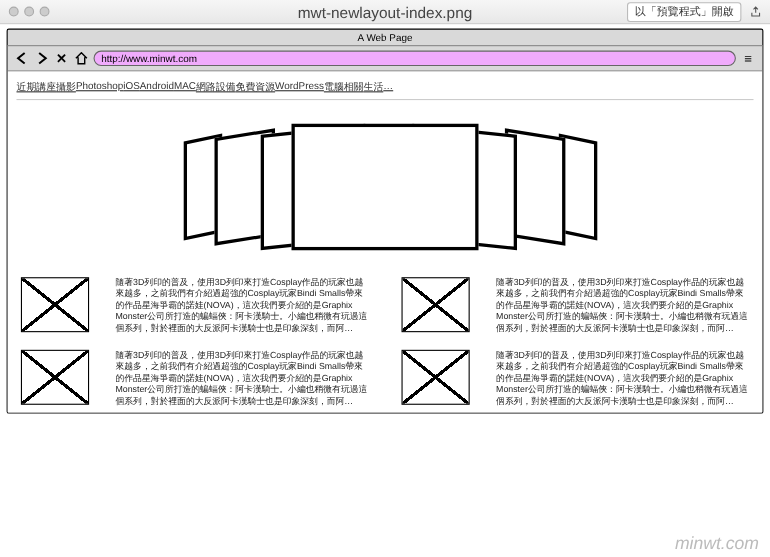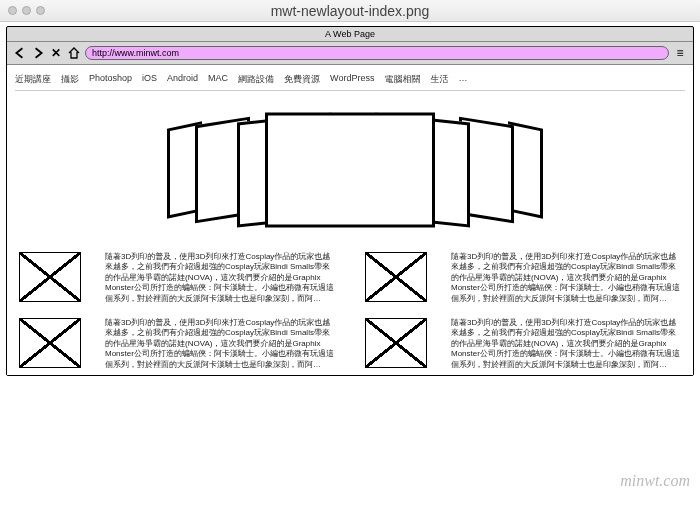--- a/index.html
+++ b/index.html
@@ -16,21 +16,21 @@
 
 
 .mockup { margin: 4px 6px; border: 1.5px solid #000; border-radius: 2px; background: #d9d9d9; height: 350px; display: flex; flex-direction: column; }
 .mockup-title { text-align: center; font-size: 9px; padding: 2px 0; }
 .mockup-toolbar { background: #d9d9d9; padding: 4px 6px; display: flex; align-items: center; gap: 4px; border-top: 1px solid #888; border-bottom: 1px solid #888; }
 .nav-icon { width: 14px; height: 14px; display: flex; align-items: center; justify-content: center; font-size: 12px; font-weight: bold; }
 .url-bar { flex: 1; background: #f0abfc; border: 1px solid #666; border-radius: 8px; font-size: 9px; padding: 1px 6px; height: 14px; }
 .menu-icon { font-size: 12px; }
 
 .content { background: #fff; flex: 1; padding: 6px 8px; overflow: hidden; }
-.nav-menu { display: flex; gap: 10px; font-size: 9px; color: #333; border-bottom: 0.5px solid #ccc; padding: 2px 0 4px; }
+.nav-menu { display: flex; font-size: 9px; color: #333; border-bottom: 0.5px solid #ccc; padding: 2px 0 4px; text-decoration: underline; }
 
 
 .carousel { height: 145px; position: relative; margin: 6px 0 10px; }
 .card { position: absolute; background: #fff; border: 3px solid #000; top: 50%; }
 .card.c0 { width: 170px; height: 115px; left: 50%; transform: translate(-50%,-50%); z-index: 7; }
 .card.c1l { width: 95px; height: 105px; left: 222px; transform: translateY(-50%) skewY(-6deg); z-index: 6; }
 .card.c1r { width: 95px; height: 105px; left: 360px; transform: translateY(-50%) skewY(6deg); z-index: 6; }
 .card.c2l { width: 55px; height: 98px; left: 180px; transform: translateY(-50%) skewY(-9deg); z-index: 5; }
 .card.c2r { width: 55px; height: 98px; left: 444px; transform: translateY(-50%) skewY(9deg); z-index: 5; }
 .card.c3l { width: 35px; height: 90px; left: 152px; transform: translateY(-50%) skewY(-12deg); z-index: 4; }
@@ -38,32 +38,40 @@
 
 
 .grid { display: grid; grid-template-columns: 1fr 1fr; gap: 14px 30px; padding: 0 4px; }
 .article { display: flex; gap: 24px; }
 .thumb { width: 62px; height: 50px; border: 1.5px solid #000; position: relative; flex-shrink: 0; }
 .thumb::before, .thumb::after { content: ""; position: absolute; inset: 0; }
 .thumb::before { background: linear-gradient(to top right, transparent 48%, #000 48%, #000 52%, transparent 52%); }
 .thumb::after { background: linear-gradient(to top left, transparent 48%, #000 48%, #000 52%, transparent 52%); }
 .excerpt { font-size: 8px; line-height: 1.3; color: #222; }
 
-.watermark { position: absolute; right: 10px; bottom: 16px; font-size: 16px; font-style: italic; font-family: Liberation Serif, serif; color: #bbb; text-shadow: 0 0 2px #fff; }
+.watermark { position: absolute; right: 10px; bottom: 2px; font-size: 16px; font-style: italic; font-family: Liberation Sans, sans-serif; color: #bbb; text-shadow: 0 0 2px #fff; }
 </style>
 </head>
 <body>
 
 <div class="window-header">
   <div class="traffic-lights">
     <span></span>
     <span></span>
     <span></span>
   </div>
   <div class="tab-title">mwt-newlayout-index.png</div>
+  <div class="top-right">
+    <button class="top-right-btn">以「預覽程式」開啟</button>
+    <div class="share-icon">
+      <svg width="12" height="12" viewBox="0 0 24 24" fill="none" stroke="#555" stroke-width="2">
+          <path d="M12 3v10M8 7l4-4 4 4M5 13v6h14v-6"></path>
+        </svg>
+    </div>
+  </div>
 </div>
 
 <div class="mockup">
   <div class="mockup-title">A Web Page</div>
   <div class="mockup-toolbar">
     <div class="nav-icon">
         <svg width="12" height="12" viewBox="0 0 10 10">
           <path d="M7 1L2 5l5 4" fill="none" stroke="#000" stroke-width="1.5"></path>
         </svg>
       </div>

